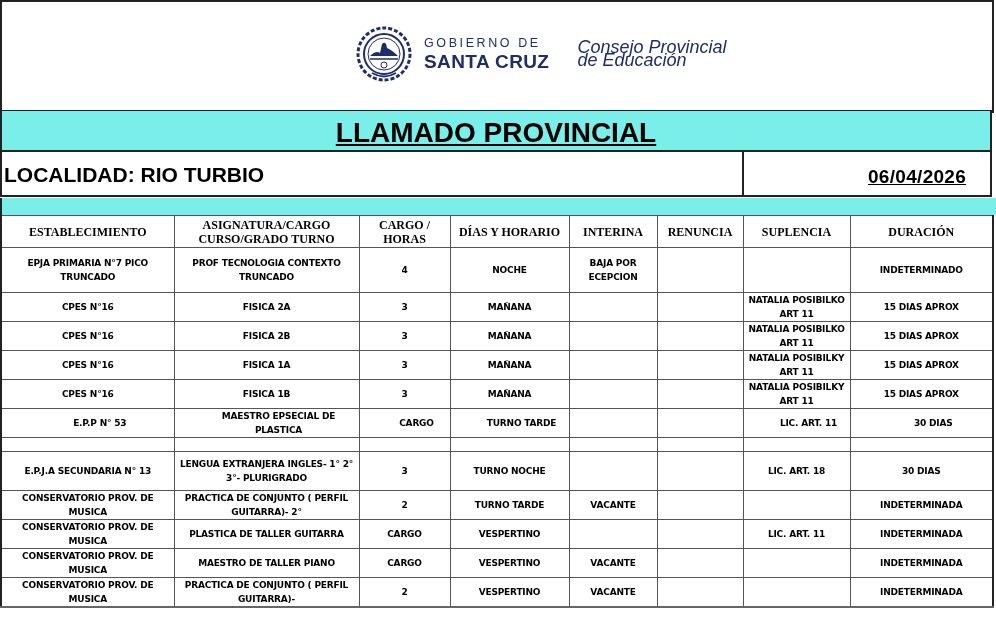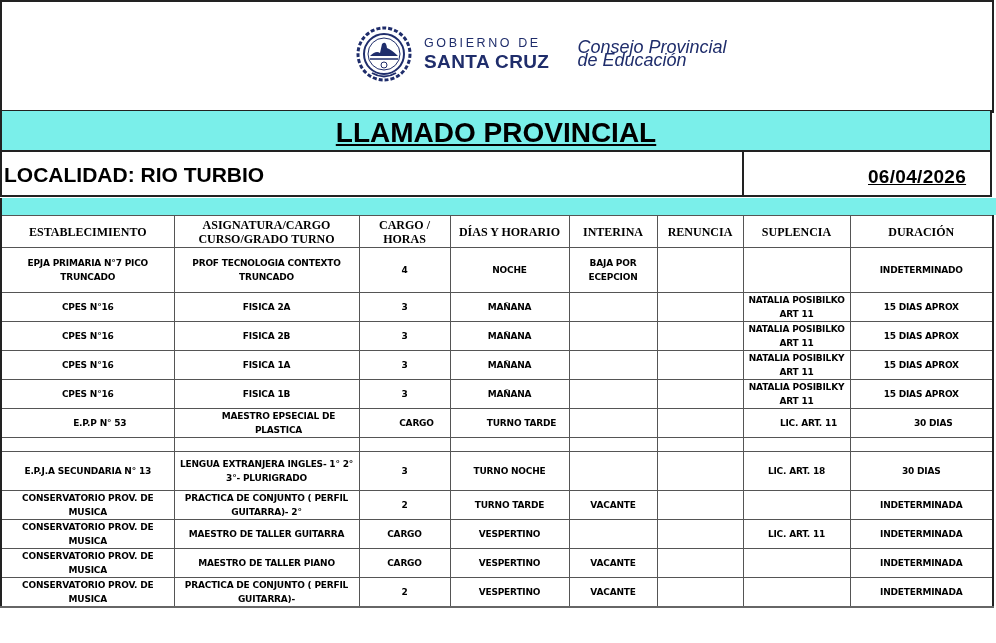--- a/index.html
+++ b/index.html
@@ -192,21 +192,21 @@
         <td>PRACTICA DE CONJUNTO ( PERFIL GUITARRA)- 2°</td>
         <td>2</td>
         <td>TURNO TARDE</td>
         <td>VACANTE</td>
         <td></td>
         <td></td>
         <td>INDETERMINADA</td>
       </tr>
       <tr class="h-med">
         <td>CONSERVATORIO PROV. DE MUSICA</td>
-        <td>MAESTRO DE TALLER GUITARRA</td>
+        <td>PLASTICA DE TALLER GUITARRA</td>
         <td>CARGO</td>
         <td>VESPERTINO</td>
         <td></td>
         <td></td>
         <td>LIC. ART. 11</td>
         <td>INDETERMINADA</td>
       </tr>
       <tr class="h-med">
         <td>CONSERVATORIO PROV. DE MUSICA</td>
         <td>MAESTRO DE TALLER PIANO</td>

